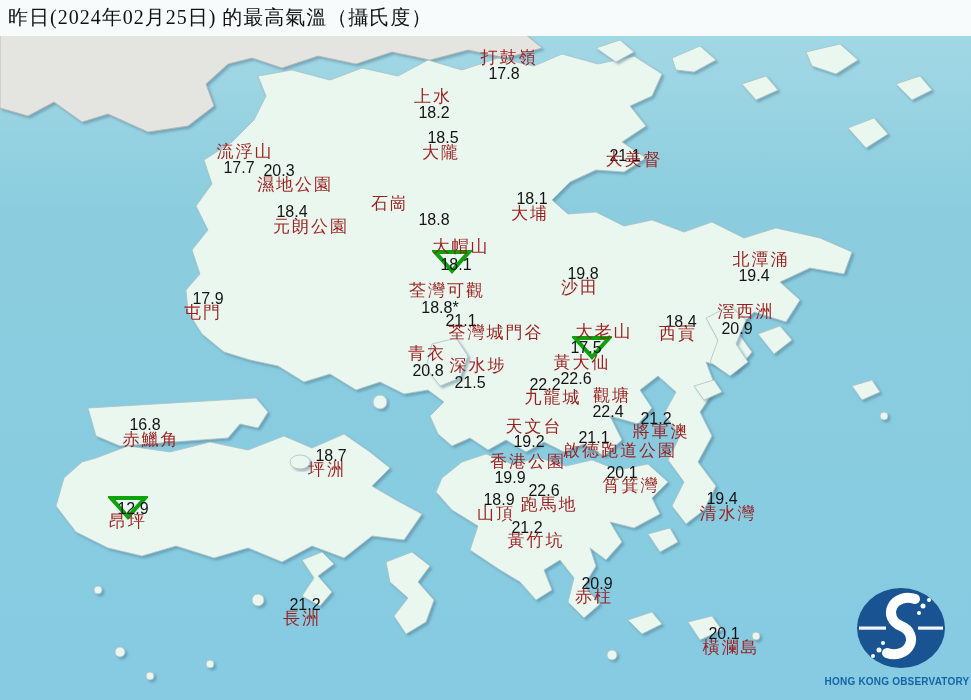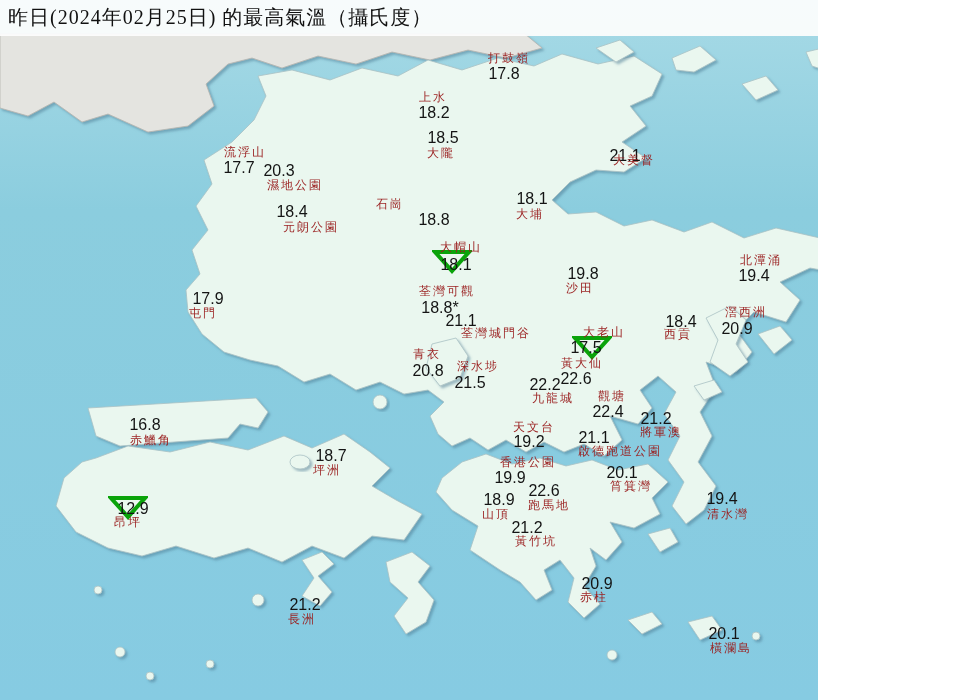--- a/index.html
+++ b/index.html
@@ -1,36 +1,36 @@
 <!DOCTYPE html>
 <html><head>
 <meta charset="utf-8">
 <style>
   html,body{margin:0;padding:0;}
   #stage{
-    position:relative;width:818px;height:700px;overflow:hidden;
+    position:relative;width:971px;height:700px;overflow:hidden;
     font-family:"Liberation Sans","DejaVu Sans",sans-serif;
     background:#8ccbe0;
   }
   #map-svg{position:absolute;left:0;top:0;z-index:0;}
   #title-bar{
     position:absolute;left:0;top:0;width:971px;height:36px;
     background:rgba(253,253,253,0.93);z-index:6;
   }
   #map-title{
     position:absolute;left:8px;top:4px;
     font-family:"Liberation Serif","DejaVu Serif",serif;
     font-size:20px;color:#111;letter-spacing:1px;white-space:nowrap;
   }
   #stations-layer{position:absolute;left:0;top:0;width:971px;height:700px;z-index:4;}
   .station-name{
     position:absolute;transform:translate(-50%,-50%);
     color:var(--name-color,#9a1f1f);
-    font-family:Liberation Sans, sans-serif;
-    font-size:12px;letter-spacing:2px;white-space:nowrap;line-height:1;
+    font-family:Liberation Mono, monospace;
+    font-size:17px;letter-spacing:2px;white-space:nowrap;line-height:1;
   }
   .station-value{
     position:absolute;transform:translate(-50%,-50%);
     color:var(--value-color,#141414);
     font-family:"Liberation Sans","DejaVu Sans",sans-serif;
     font-size:16px;white-space:nowrap;line-height:1;
   }
   .marker{position:absolute;width:40px;height:25px;}
   #logo{
     position:absolute;left:822px;top:560px;width:150px;z-index:5;text-align:center;

